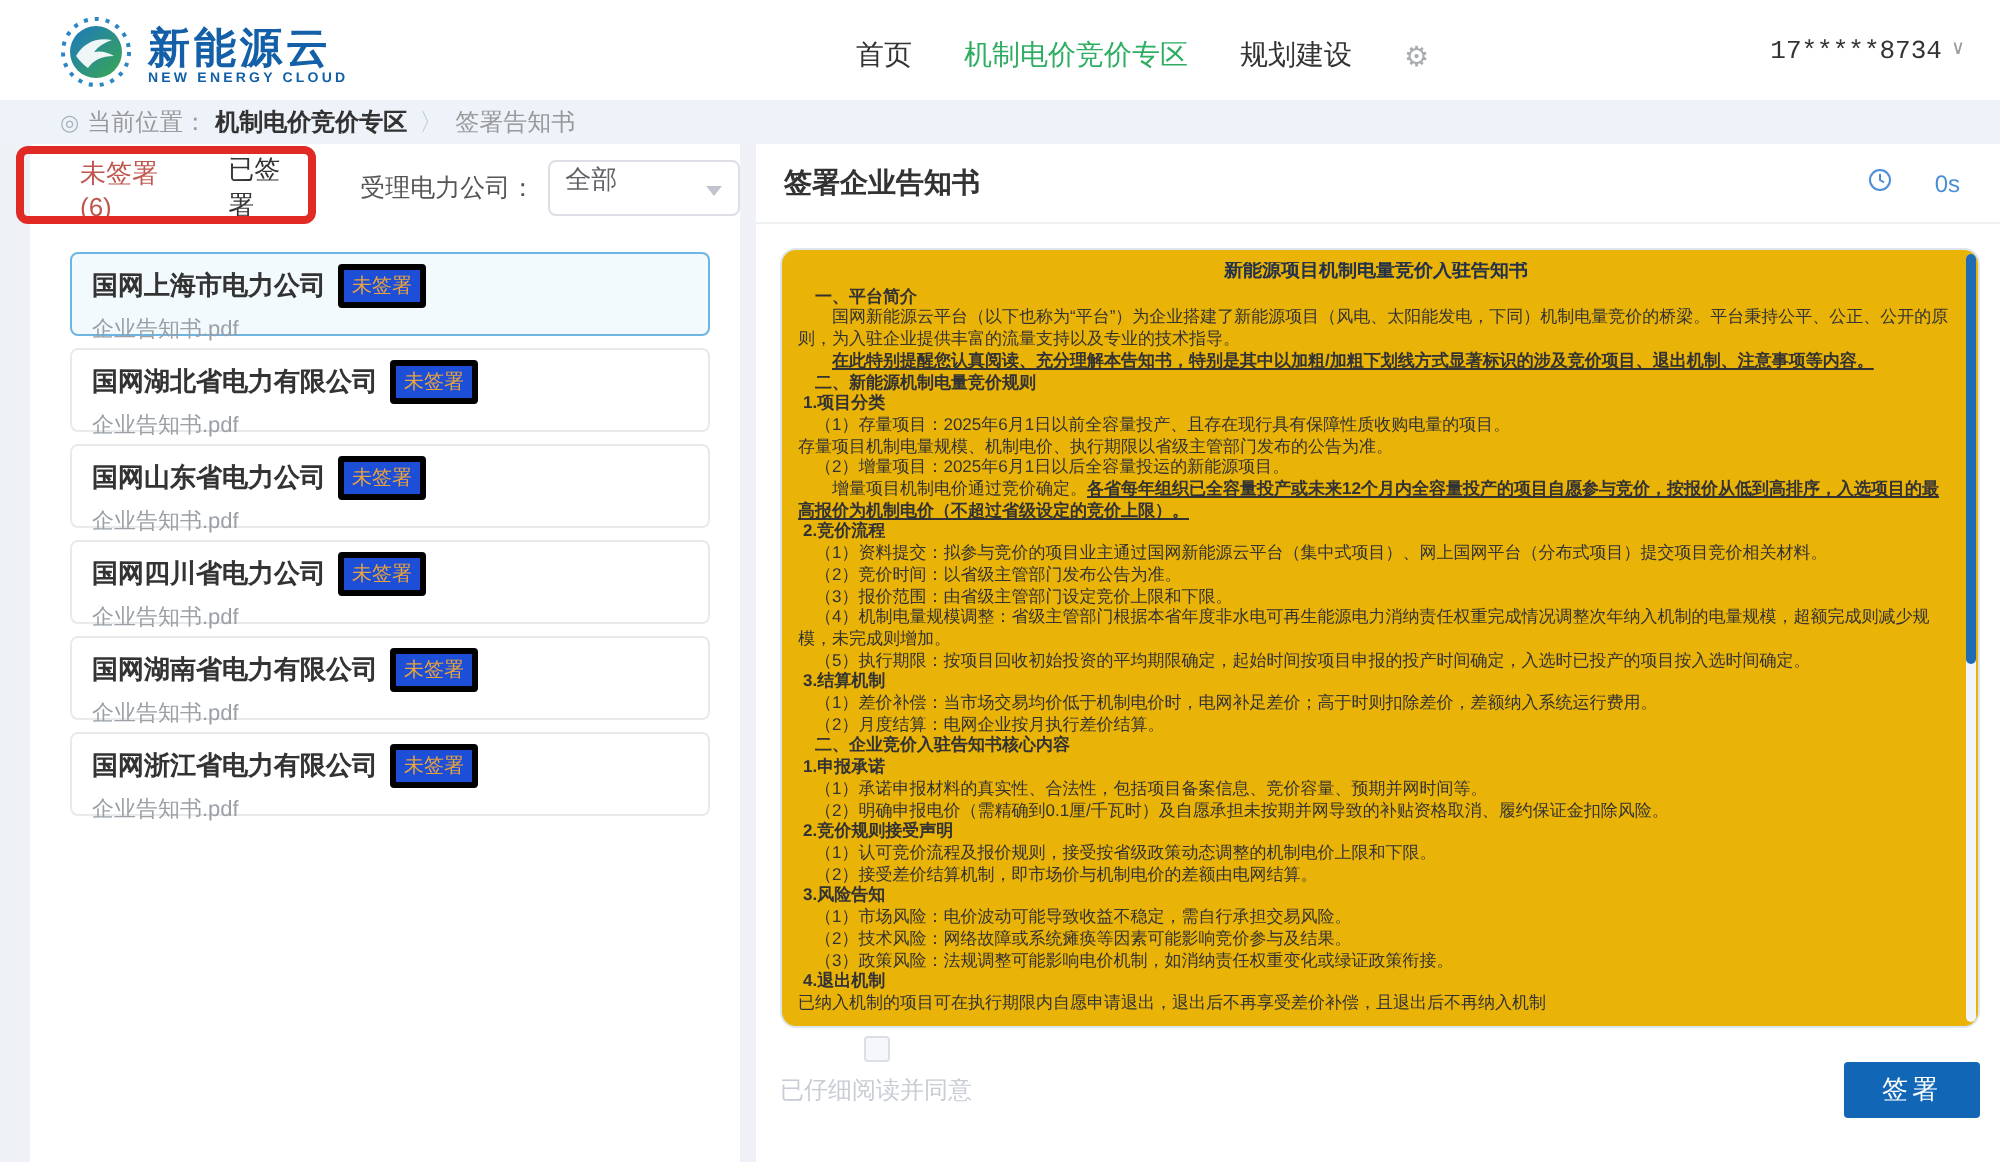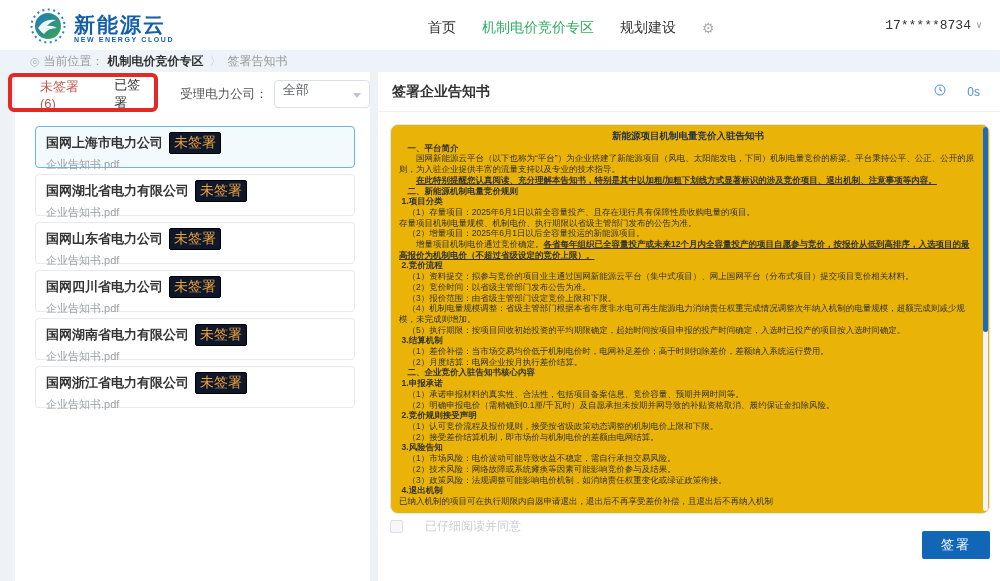--- a/index.html
+++ b/index.html
@@ -32,21 +32,21 @@
   .tab.inactive { color:#333; margin-left:32px; }
   .filter-label { font-size:12.5px; color:#555; margin-left:36px; white-space:nowrap; }
   .select-box { position:relative; width:120px; height:28px; border:1px solid #dcdfe6; border-radius:4px; background:#fff; margin-left:6px; display:flex; align-items:flex-start; padding:0 8px; font-size:13px; color:#606266; cursor:pointer; }
   .select-caret { position:absolute; right:8px; top:12px; width:0; height:0; border-left:4px solid transparent; border-right:4px solid transparent; border-top:5px solid #c0c4cc; }
 
   .company-list { padding:10px 15px 0 20px; }
   .card { border:1px solid #e7e9ec; border-radius:4px; background:#fff; height:42px; margin-bottom:6px; padding:5px 10px; cursor:pointer; }
   .card.selected { border:1px solid #6db5e2; background:#f3fafd; }
   .card-top { display:flex; align-items:center; gap:6px; }
   .cname { font-size:13px; font-weight:bold; color:#333; white-space:nowrap; }
-  .badge { font-size:14px; color:#e9a33c; border:1px solid #000000; background:#0f172a; border-radius:2px; padding:1px 4px; white-space:nowrap; }
+  .badge { font-size:10px; color:#e9a33c; border:3px solid #000000; background:#1d4ed8; border-radius:2px; padding:1px 4px; white-space:nowrap; }
   .cfile { font-size:11px; color:#9aa0a6; margin-top:3px; }
 
   
   .annotation { position:absolute; left:8px; top:73px; width:150px; height:39px; border:4px solid #e12a23; border-radius:6px; z-index:10; pointer-events:none; }
 
   
   .right-panel { position:absolute; left:378px; top:72px; right:0; bottom:0; background:#fff; }
   .panel-head { height:40px; border-bottom:1px solid #eef0f3; display:flex; align-items:center; justify-content:space-between; padding:0 20px 0 14px; }
   .panel-title { font-size:14px; font-weight:bold; color:#333; }
   .timer { display:flex; align-items:center; gap:21px; color:#4a8fd4; font-size:12px; }
@@ -58,21 +58,21 @@
   .dl.title { text-align:center; font-weight:bold; font-size:9.5px; color:#24324a; margin-bottom:1px; }
   .dl.h2 { text-indent:1em; font-weight:bold; }
   .dl.h3 { text-indent:0.3em; font-weight:bold; }
   .dl.item { text-indent:1em; }
   .dl.para { text-indent:2em; }
   .dl.flush { text-indent:0; }
 
   .doc-scroll-track { position:absolute; right:1px; top:2px; bottom:2px; width:5px; background:#f2f4f7; border-radius:3px; }
   .doc-scroll-thumb { position:absolute; right:1px; top:2px; width:5px; height:205px; background:#1f6cb5; border-radius:3px; }
 
-  .agree-row { position:absolute; left:12px; top:446px; display:flex; align-items:center; gap:22px; }
+  .agree-row { position:absolute; left:12px; top:446px; display:flex; align-items:center; gap:6px;flex-direction:column; }
   .cb { width:13px; height:13px; border:1px solid #dcdfe6; background:#f5f7fa; border-radius:2px; display:inline-block; }
   .agree-label { font-size:12px; color:#c8ccd4; }
 
   .sign-btn { position:absolute; right:10px; top:459px; width:68px; height:28px; background:#1266b6; color:#fff; font-size:13px; border:none; border-radius:2px; display:flex; align-items:center; justify-content:center; cursor:pointer; letter-spacing:2px; }
 </style>
 </head>
 <body>
 
 <div class="topbar">
   <div class="logo">

